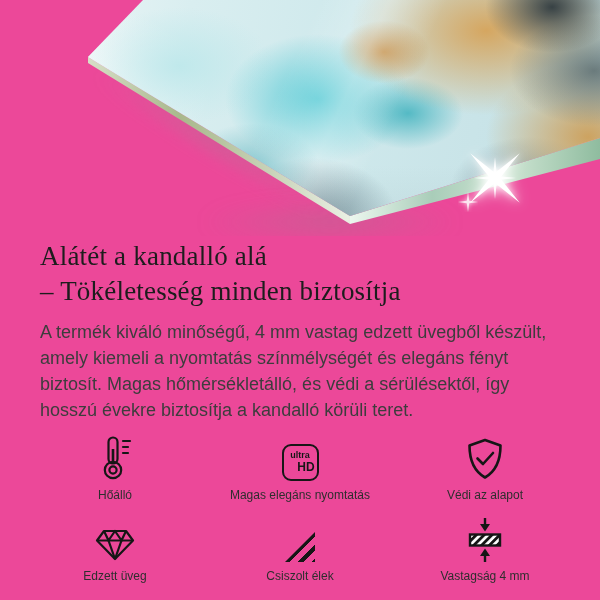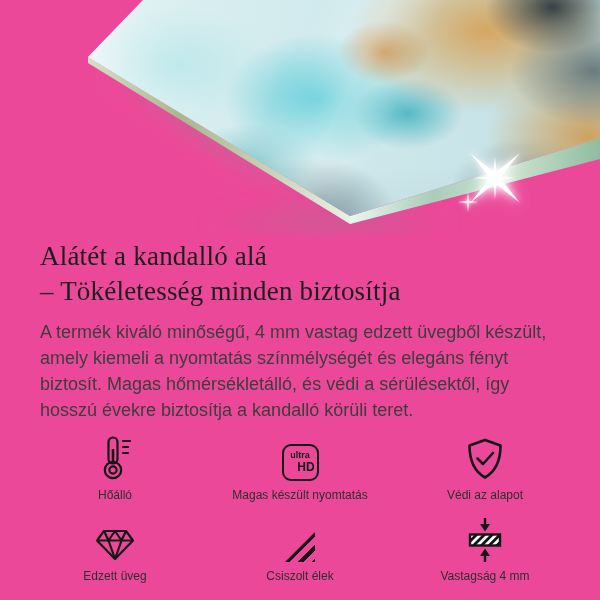--- a/index.html
+++ b/index.html
@@ -122,21 +122,21 @@
       <div class="feature-label">Hőálló</div>
     </div>
 
     <div class="feature">
       <div class="icon-box">
         <div class="hd-badge">
           <span class="hd-top">ultra</span>
           <span class="hd-bottom">HD</span>
         </div>
       </div>
-      <div class="feature-label">Magas készült nyomtatás</div>
+      <div class="feature-label">Magas elegáns nyomtatás</div>
     </div>
 
     <div class="feature">
       <div class="icon-box">
         <svg width="40" height="44" viewBox="0 0 40 44" fill="none" stroke="#161616" stroke-width="2.6" stroke-linejoin="round" stroke-linecap="round">
           <path d="M20 3 L35.5 8.5 C35.5 23 30.5 34.5 20 40.5 C9.5 34.5 4.5 23 4.5 8.5 Z"></path>
           <path d="M12.5 21.5 L18 27 L28 16"></path>
         </svg>
       </div>
       <div class="feature-label">Védi az alapot</div>

